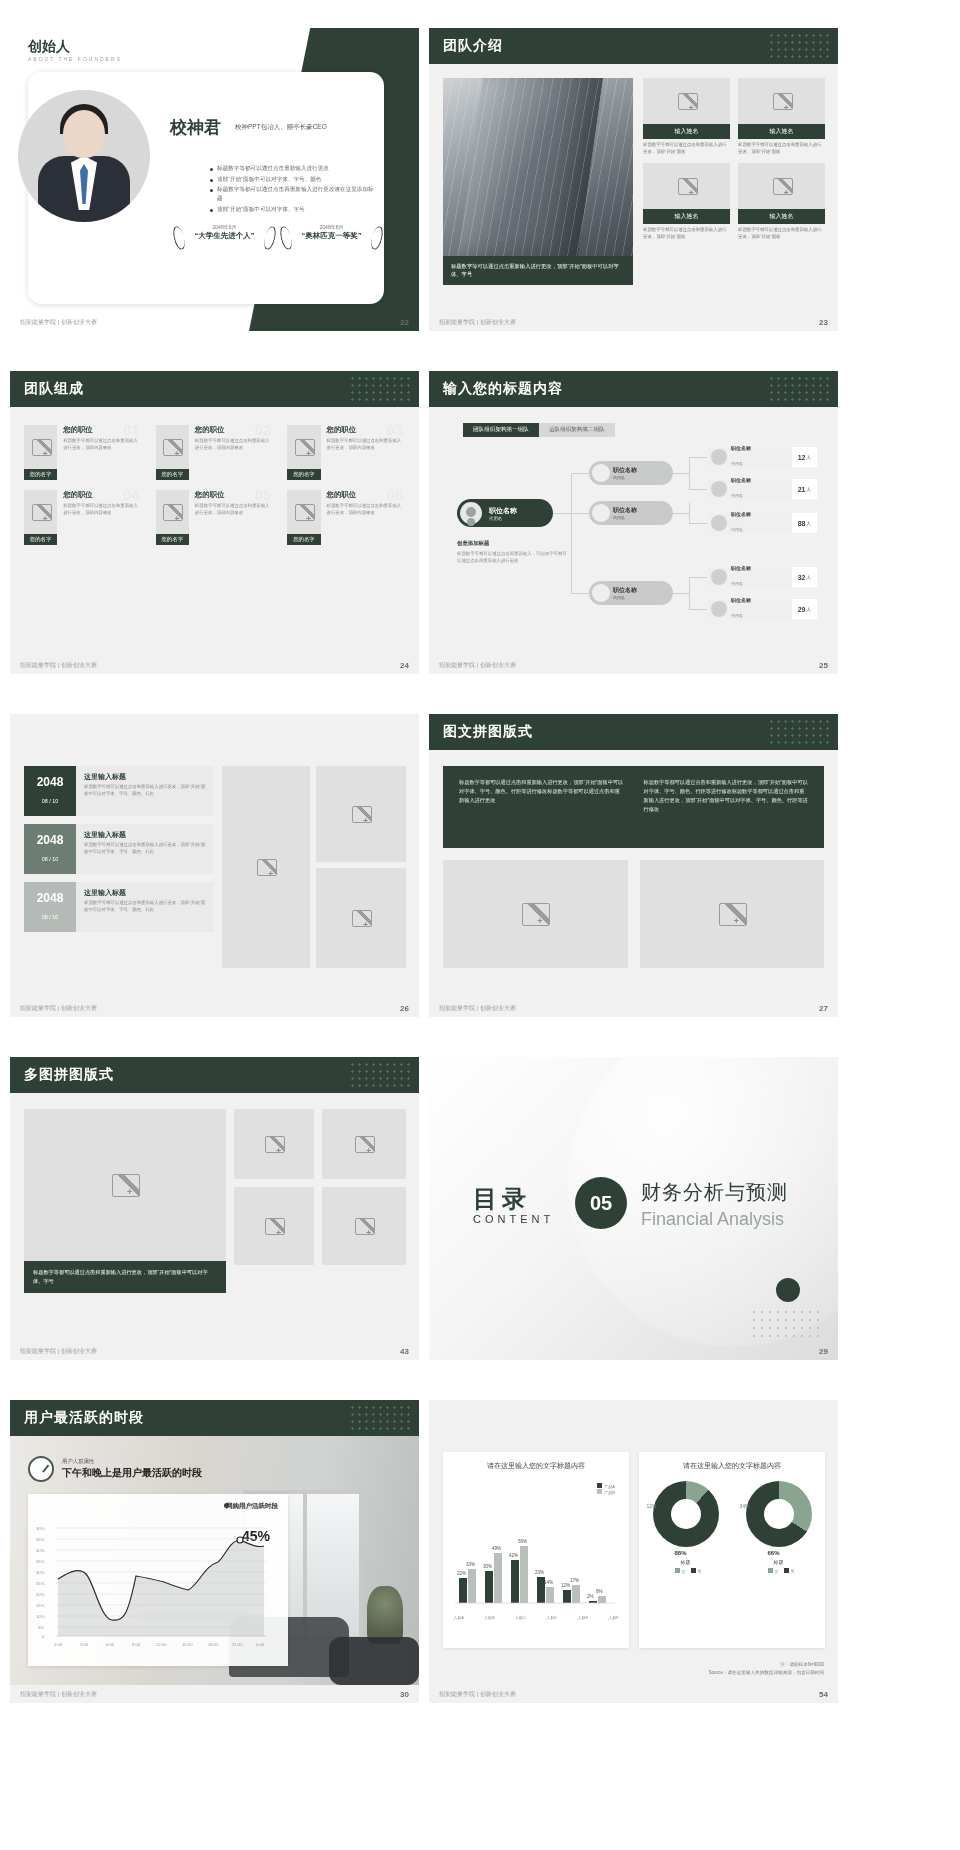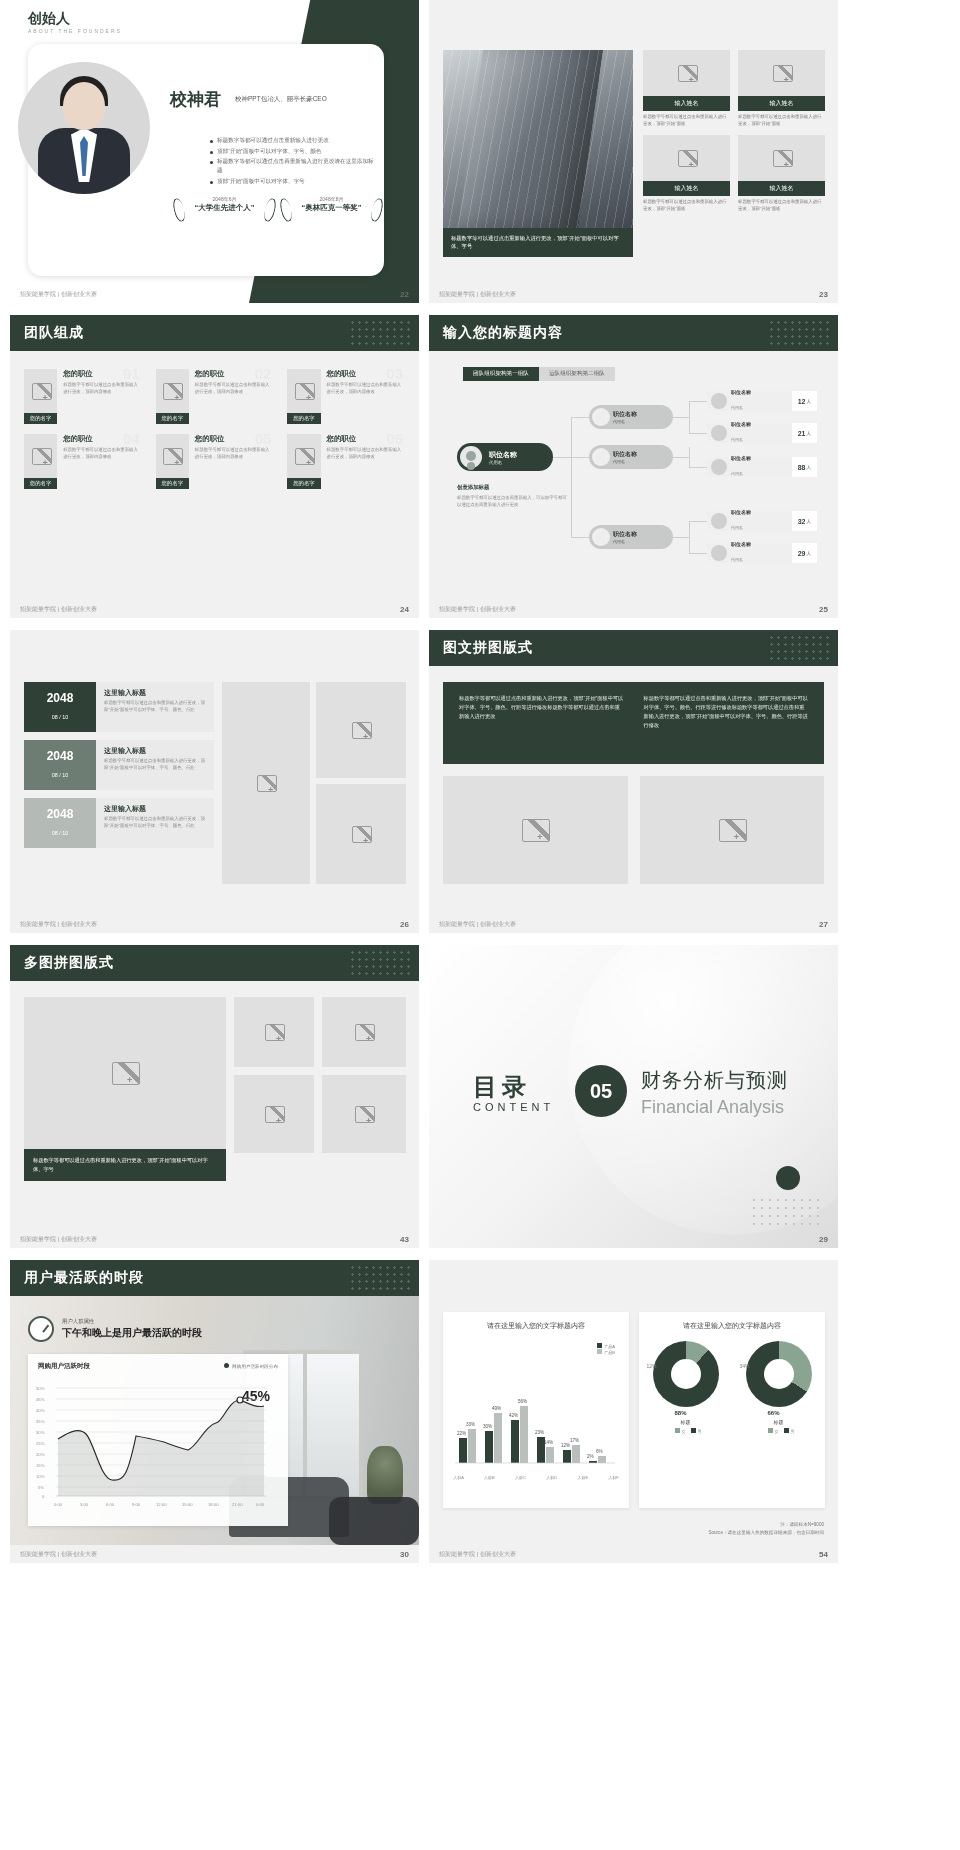--- a/index.html
+++ b/index.html
@@ -15,20 +15,21 @@
     grid-template-columns: 409px 409px;
     grid-auto-rows: auto;
     gap:12px 10px;
     padding:0 60px 0 10px;
   }
   .slide {
     position:relative;
     width:409px;
     background:#f1f1f1;
     overflow:hidden;
+    margin-top:28px;
   }
   .s16 { height:303px; }
 
   
   .hdr {
     height:36px; background:#2f4136; color:#fff;
     display:flex; align-items:center; padding:0 14px;
     font-size:14px; font-weight:bold; letter-spacing:1px;
     position:relative;
   }
@@ -148,21 +149,21 @@
   .s25 .leaf .tx{flex:1;}
   .s25 .leaf .tx b{display:block;font-size:5px;color:#333;}
   .s25 .leaf .tx span{font-size:4px;color:#888;}
   .s25 .leaf .vl{background:#fff;height:100%;display:flex;align-items:center;padding:0 6px;font-size:7px;font-weight:bold;color:#2f4136;}
   .s25 .leaf .vl i{font-size:4.5px;font-style:normal;color:#888;margin-left:1px;}
   .s25 .ln{position:absolute;background:#cfcfcf;}
 
   
   .s26 .tl{position:absolute;left:14px;top:52px;width:190px;}
   .s26 .row{display:flex;margin-bottom:8px;}
-  .s26 .yr{width:72px;color:#fff;text-align:center;padding:9px 0;}
+  .s26 .yr{width:52px;color:#fff;text-align:center;padding:9px 0;}
   .s26 .yr b{font-size:12px;display:block;}
   .s26 .yr span{font-size:5.4px;}
   .s26 .tx{flex:1;background:#eaeaea;padding:6px 8px;}
   .s26 .tx b{font-size:7px;color:#2f4136;display:block;margin-bottom:2px;}
   .s26 .tx p{margin:0;font-size:4.4px;color:#888;line-height:1.55;}
   .s26 .imgs{position:absolute;left:212px;top:52px;width:184px;height:202px;}
   .s26 .imgs .a{position:absolute;left:0;top:0;width:88px;height:202px;}
   .s26 .imgs .b{position:absolute;left:94px;top:0;width:90px;height:96px;}
   .s26 .imgs .c{position:absolute;left:94px;top:102px;width:90px;height:100px;}
 
@@ -199,21 +200,21 @@
   .s30 .win{position:absolute;right:56px;top:54px;width:120px;height:150px;background:linear-gradient(180deg,#f4f6f7,#d7dcdd);border:4px solid #c9c9c6;}
   .s30 .win::after{content:"";position:absolute;left:50%;top:0;width:4px;height:100%;background:#c9c9c6;}
   .s30 .plant{position:absolute;right:16px;top:150px;width:36px;height:58px;background:radial-gradient(circle at 50% 30%, #7d8b6f, #566049 70%);border-radius:40% 40% 18% 18%;}
   .s30 .chair{position:absolute;right:70px;bottom:8px;width:120px;height:60px;background:#3c3f42;border-radius:14px 14px 4px 4px;opacity:.85;}
   .s30 .chair2{position:absolute;right:0px;bottom:0px;width:90px;height:48px;background:#2f3134;border-radius:12px;opacity:.9;}
   .s30 .kpi{position:absolute;left:18px;top:56px;display:flex;align-items:center;gap:8px;}
   .s30 .gauge{width:26px;height:26px;border-radius:50%;border:2px solid #4a5a4f;position:relative;background:#fff;}
   .s30 .gauge::after{content:"";position:absolute;left:12px;top:5px;width:1.6px;height:9px;background:#4a5a4f;transform-origin:bottom center;transform:rotate(38deg);}
   .s30 .kpi .l1{font-size:5.4px;color:#555;}
   .s30 .kpi .l2{font-size:10px;font-weight:bold;color:#222;margin-top:1px;}
-  .s30 .chart{position:absolute;left:18px;top:94px;width:260px;height:172px;background:rgba(255,255,255,.92);box-shadow:0 1px 4px rgba(0,0,0,.12);padding:8px 10px;}
+  .s30 .chart{position:absolute;left:18px;top:94px;width:260px;height:172px;background:rgba(255,255,255,.92);box-shadow:0 1px 4px rgba(0,0,0,.12);padding:8px 10px;text-align:right;}
   .s30 .chart .ct{font-size:6.5px;font-weight:bold;color:#333;}
   .s30 .chart .lg{position:absolute;right:10px;top:9px;font-size:4.6px;color:#777;}
   .s30 .chart .lg i{display:inline-block;width:5px;height:5px;border-radius:50%;background:#2f4136;margin-right:3px;}
   .s30 .pk{position:absolute;right:18px;top:34px;font-size:14px;font-weight:bold;color:#222;}
   .s30 svg{position:absolute;left:0;top:24px;}
 
   
   .s31 .panel{position:absolute;top:52px;height:196px;background:#fff;box-shadow:0 1px 3px rgba(0,0,0,.09);}
   .s31 .p1{left:14px;width:186px;}
   .s31 .p2{left:210px;width:186px;}
@@ -269,20 +270,24 @@
         <div class="t">“奥林匹克一等奖”</div>
       </div>
     </div>
     <div class="ftr">
       <span><span>招架能量学院</span> | <span>创新创业大赛</span></span>
       <span class="pg">22</span>
     </div>
   </div>
 
   <div class="slide s16 s23">
+    <div class="hdr">
+      <span>团队介绍</span>
+      <span class="dots"></span>
+    </div>
     <div class="bigimg">
       <div class="tower"></div>
         <div class="lines"></div>
     </div>
     <div class="cap">标题数字等可以通过点击重新输入进行更改，顶部“开始”面板中可以对字体、字号</div>
     <div class="grid">
       <div class="cell">
         <div class="ph">
             <span class="plus">+</span>
           </div>

